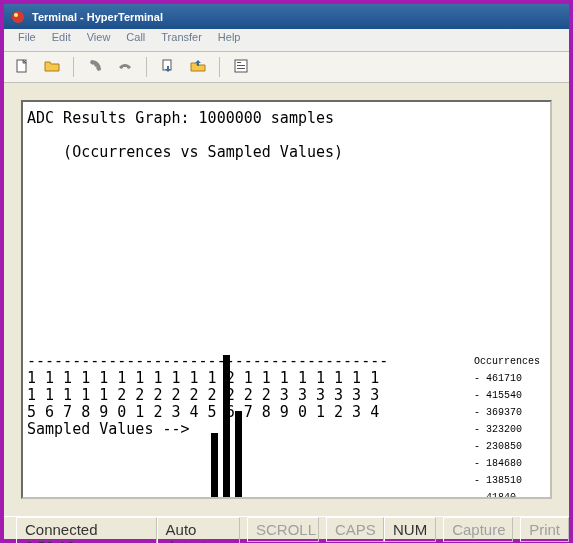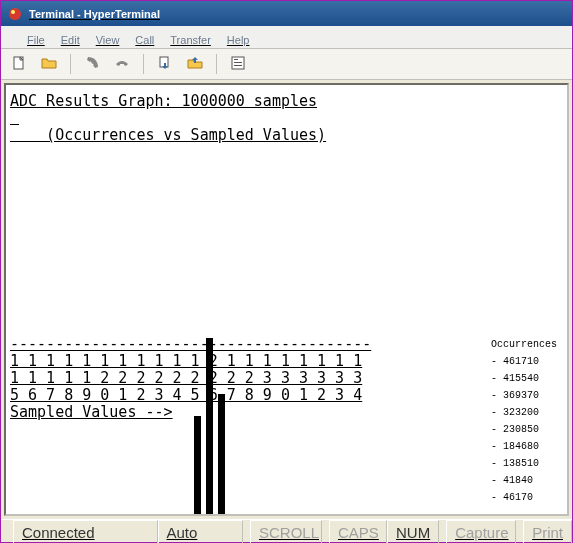--- a/index.html
+++ b/index.html
@@ -1,25 +1,25 @@
 <!DOCTYPE html>
 <html><head>
 <meta charset="utf-8">
 <style>
   html,body{margin:0;padding:0;font-family:"Tahoma","Arial",sans-serif;font-size:11px;background:#fff;}
-  .window{width:573px;height:543px;background:#22c55e;border:1px solid #a21caf;box-sizing:border-box;display:flex;flex-direction:column;text-decoration:underline;}
+  .window{width:573px;height:543px;background:#22c55e;border:4px solid #a21caf;box-sizing:border-box;display:flex;flex-direction:column;}
   .titlebar{height:25px;background:linear-gradient(to bottom,#3a6ea5 0%,#1d4f8c 100%);color:#fff;display:flex;align-items:center;padding:0 6px;font-weight:bold;}
   .titlebar .icon{width:16px;height:16px;margin-right:6px;display:flex;align-items:center;justify-content:center;}
   .titlebar .icon svg{display:block;}
-  .menubar{height:22px;background:#f0f0ee;border-bottom:1px solid #c0c0b8;display:flex;align-items:flex-end;padding:0 18px;color:#6b7a8f;}
+  .menubar{height:22px;background:#f0f0ee;border-bottom:1px solid #c0c0b8;display:flex;align-items:flex-start;padding:0 6px;color:#6b7a8f;}
   .menubar .menu-item{padding:2px 8px;cursor:default;}
   .toolbar{height:30px;background:#f4f3ee;border-bottom:1px solid #c0c0b8;display:flex;align-items:center;padding:0 6px;gap:6px;}
   .toolbar .tbtn{width:22px;height:22px;display:flex;align-items:center;justify-content:center;border:1px solid transparent;border-radius:2px;}
   .toolbar .sep{width:1px;height:20px;background:#c0c0b8;margin:0 3px;}
-  .client{flex:1;background:#ece9d8;padding:3px;box-sizing:border-box;}
+  .client{flex:1;background:#ece9d8;padding:17px;box-sizing:border-box;}
   .term{width:100%;height:100%;background:#fff;border:2px inset #c0c0b8;box-sizing:border-box;padding:8px 4px;font-family:"Courier New",monospace;font-size:15px;line-height:17px;color:#000;overflow:hidden;position:relative;}
   .term pre{margin:0;white-space:pre;}
   .statusbar{height:22px;background:#ece9d8;border-top:1px solid #fff;display:flex;align-items:flex-start;font-size:15px;color:#333;padding-left:12px;}
   .statusbar .cell{border:1px solid #c0c0b8;border-top-color:#fff;border-left-color:#fff;padding:3px 8px;display:flex;align-items:center;}
   .statusbar .cell.dim{color:#a0a0a0;margin-left:7px;}
   .graph-area{position:relative;margin-top:4px;}
   .bars{position:absolute;left:184px;top:0;display:flex;align-items:flex-end;height:188px;}
   .bars .bar{width:7px;margin-right:5px;background:#000;}
   .legend{position:absolute;right:6px;top:0;font-family:"Courier New",monospace;font-size:10px;line-height:17px;}
   .legend .tick{white-space:nowrap;}

